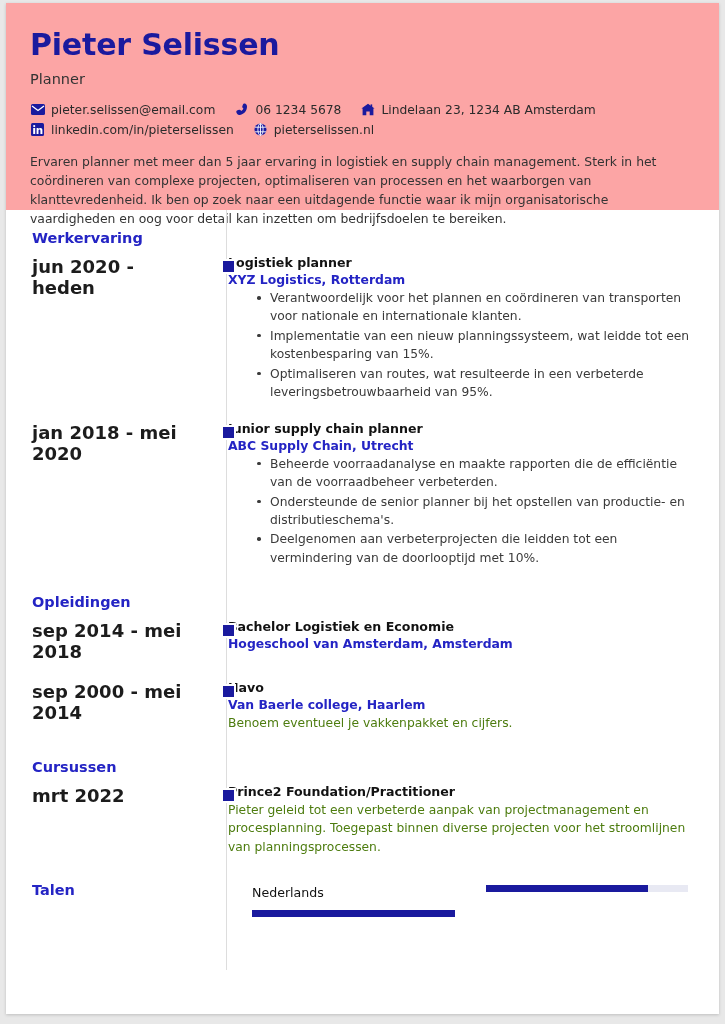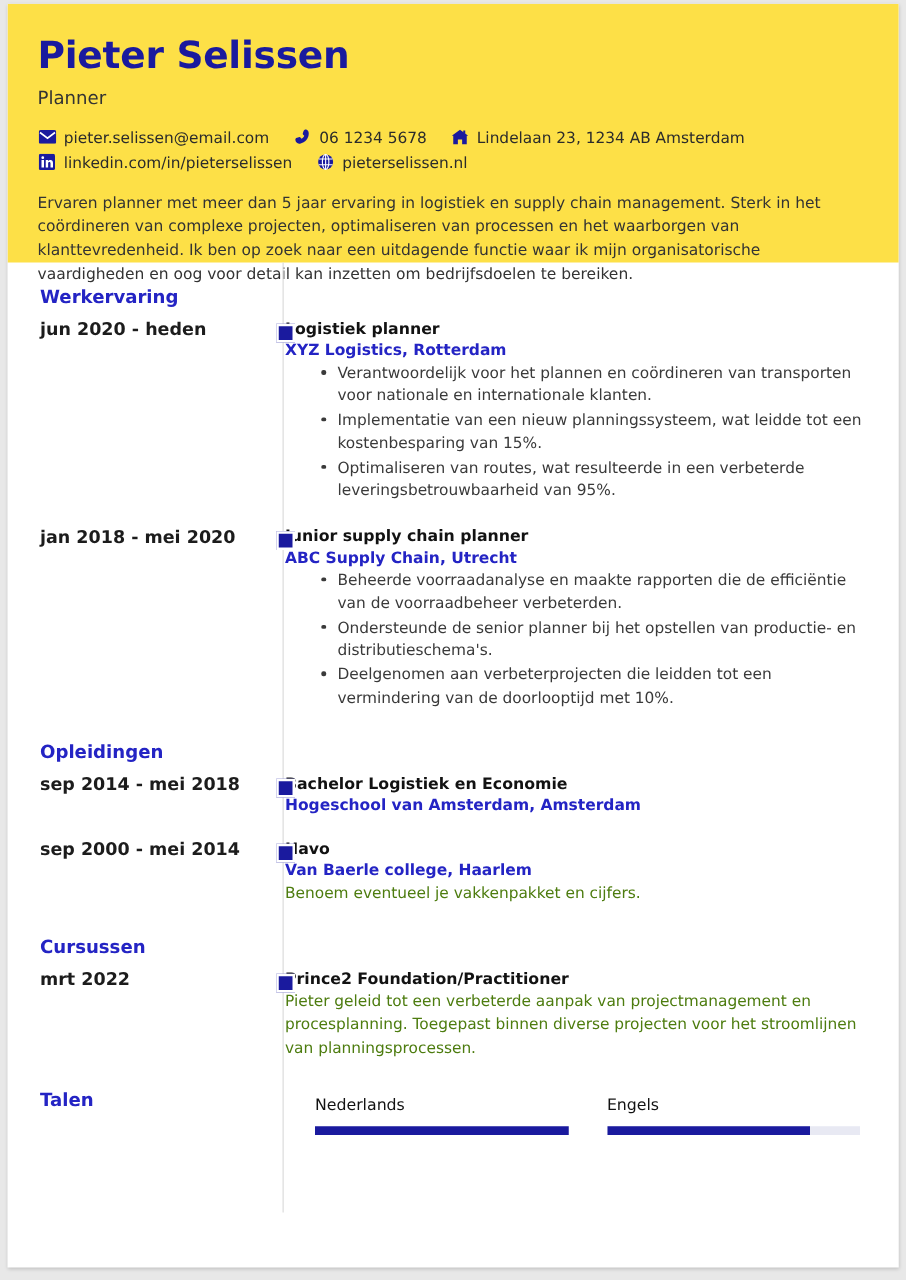--- a/index.html
+++ b/index.html
@@ -18,21 +18,21 @@
     left: 6px;
     top: 3px;
     width: 713px;
     height: 1011px;
     background: #ffffff;
     box-shadow: 0 1px 3px rgba(0,0,0,0.18);
     overflow: hidden;
   }
   
   .header {
-    background: #fde047;
+    background: #fca5a5;
     padding: 26px 24px 16px 24px;
     height: 207px;
     box-sizing: border-box;
   }
   .name {
     color: #1a1a9e;
     font-size: 30px;
     font-weight: bold;
     letter-spacing: -0.2px;
     margin: 0 0 10px 0;
@@ -100,21 +100,21 @@
   .entry {
     display: flex;
     position: relative;
     margin-bottom: 4px;
   }
   .entry-date {
     width: 196px;
     flex: none;
     padding-left: 26px;
     box-sizing: border-box;
-    font-size: 14px;
+    font-size: 18px;
     font-weight: bold;
     color: #1c1c1c;
     padding-top: 1px;
   }
   .marker {
     position: absolute;
     left: 215px;
     top: 4px;
     width: 11px;
     height: 11px;
@@ -347,21 +347,20 @@
 
       <div class="lang-wrap">
         <div class="lang-col">
           <div class="lang-name">Nederlands</div>
           <div class="lang-track">
             <div class="lang-fill" style="width: 100%;"></div>
           </div>
         </div>
 
         <div class="lang-col">
-          <div class="lang-name">Engels</div>
           <div class="lang-track">
             <div class="lang-fill" style="width: 80%;"></div>
           </div>
         </div>
       </div>
     </div>
 
   </div>
 </div>
 

